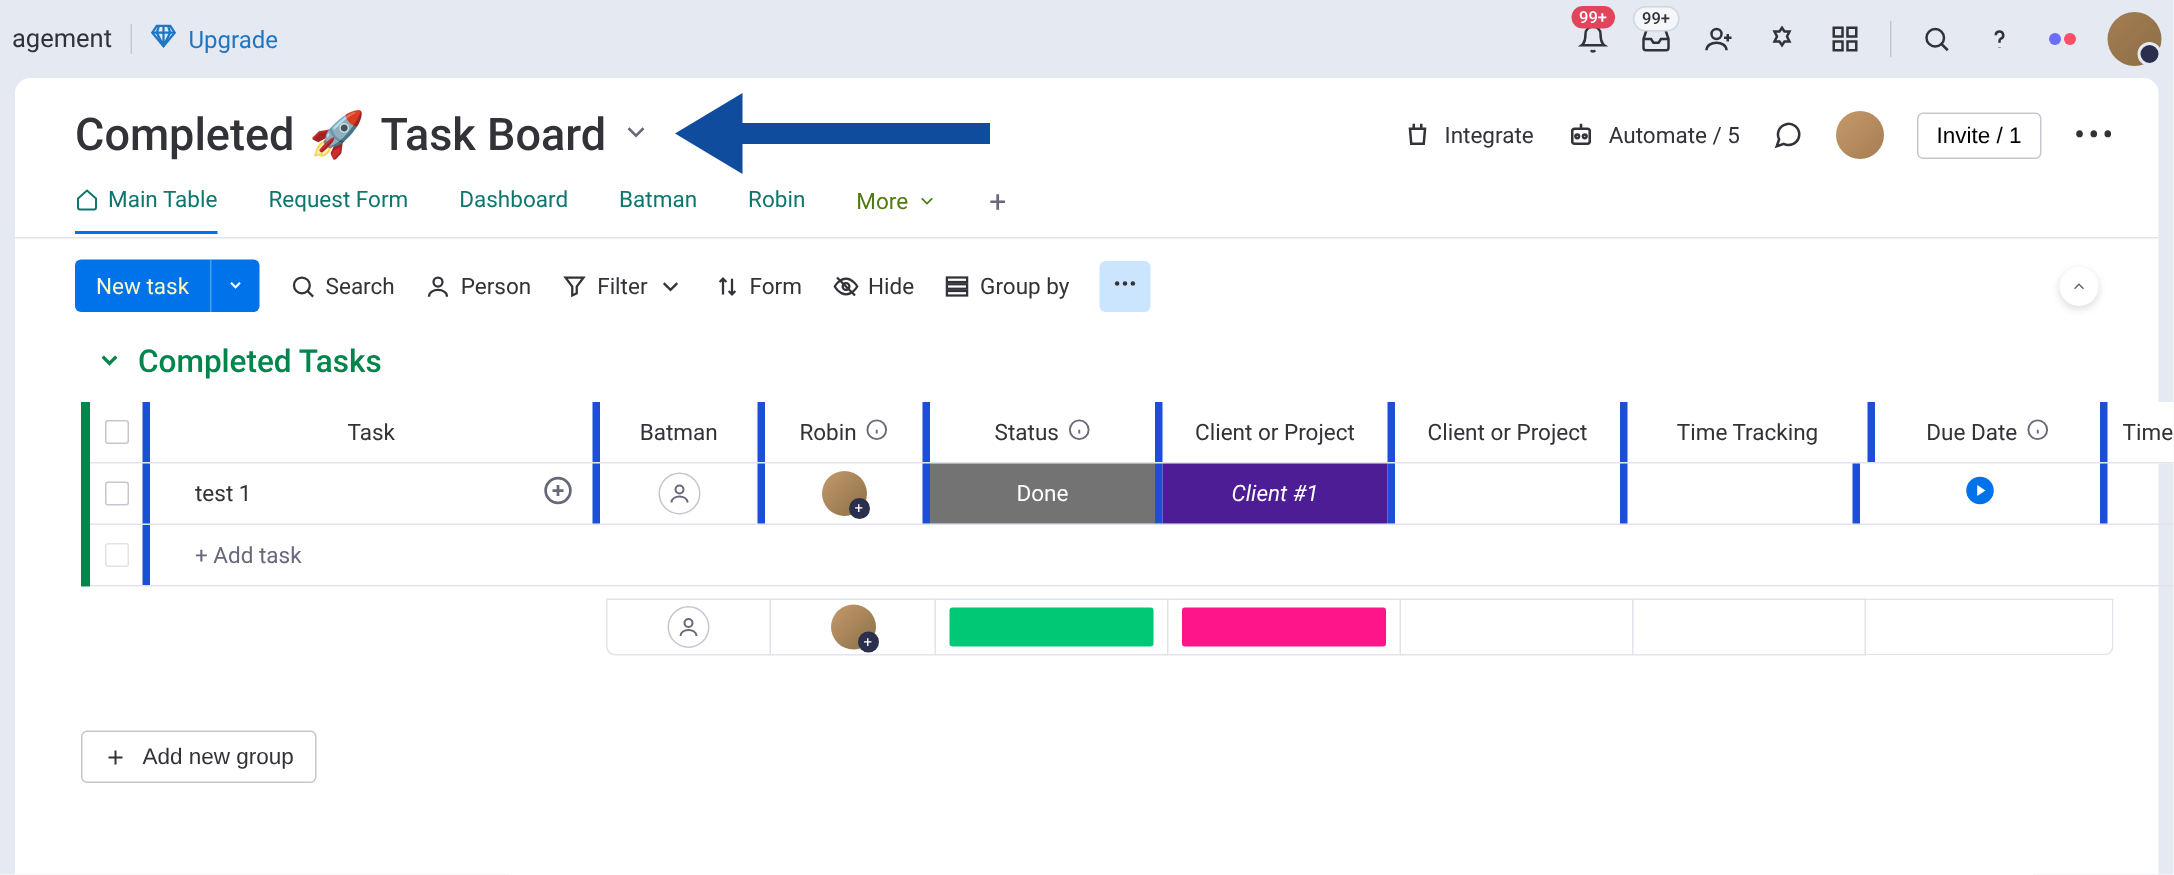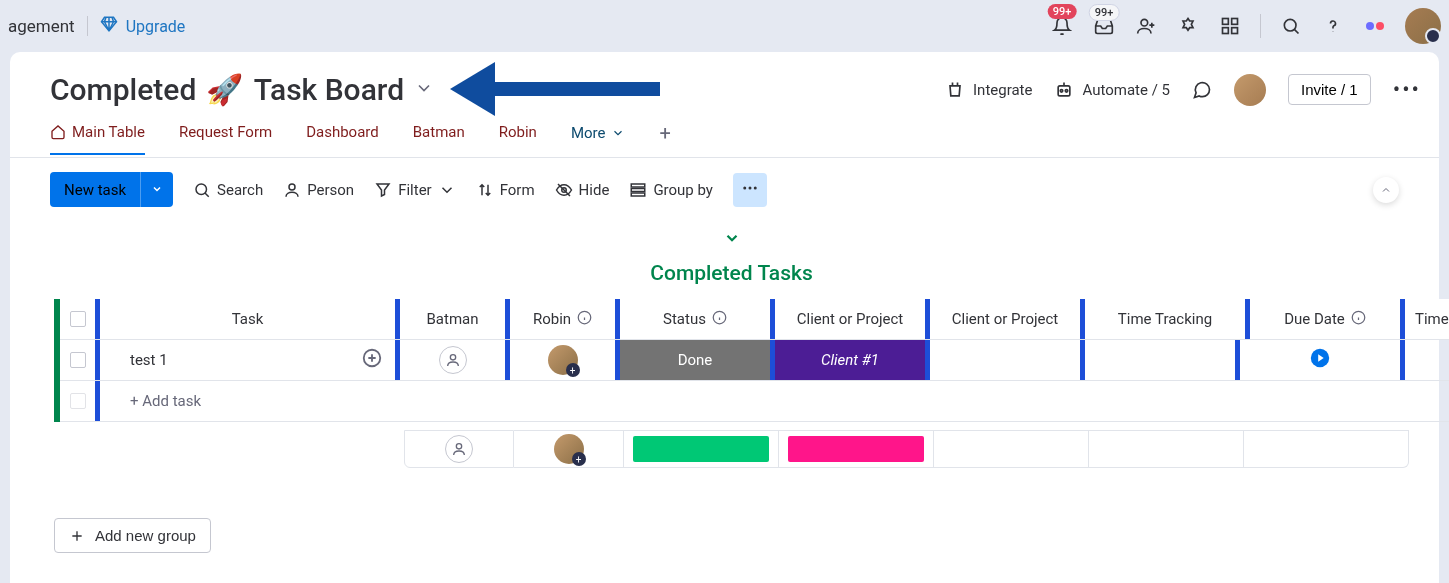--- a/index.html
+++ b/index.html
@@ -17,50 +17,50 @@
 .badge { position: absolute; top: -10px; left: 50%; transform: translateX(-50%); font-size: 11px; padding: 1px 5px; border-radius: 10px; font-weight: 500; }
 .badge.red { background: #e2445c; color: #fff; }
 .badge.gray { background: #f5f6f8; color: #323338; border: 1px solid #d0d4e4; }
 .vsep { width: 1px; height: 24px; background: #c5c7d0; }
 .avatar { width: 36px; height: 36px; border-radius: 50%; background: linear-gradient(135deg, #a67c52 0%, #8b6f47 100%); position: relative; cursor: pointer; }
 .avatar::after { content: ''; position: absolute; bottom: 0; right: 0; width: 12px; height: 12px; background: #292f4c; border-radius: 50%; border: 2px solid #e5e9f2; }
 .logo-icon { width: 24px; height: 24px; }
 
 .board-container { margin: 0 10px 0 10px; background: #fff; border-radius: 10px 10px 0 0; min-height: 531px; padding-bottom: 40px; }
 
-.board-header { padding: 20px 18px 0 40px; display: flex; justify-content: space-between; align-items: center; }
+.board-header { padding: 20px 28px 0 40px; display: flex; justify-content: space-between; align-items: center; }
 .board-title-wrap { display: flex; align-items: center; gap: 10px; position: relative; }
 .board-title { font-size: 30px; font-weight: 500; color: #323338; display: flex; align-items: center; gap: 10px; }
 .chevron-title { color: #676879; cursor: pointer; }
 .arrow-annotation { position: absolute; left: 390px; top: -18px; }
 .arrow-annotation svg { width: 230px; height: 70px; }
 .header-actions { display: flex; align-items: center; gap: 22px; }
 .hact { display: flex; align-items: center; gap: 8px; color: #323338; font-size: 15px; cursor: pointer; }
 .hact svg { width: 20px; height: 20px; }
 .avatar-sm { width: 32px; height: 32px; border-radius: 50%; background: linear-gradient(135deg, #c49a6c 0%, #a67c52 100%); cursor: pointer; }
 .invite-btn { border: 1px solid #c5c7d0; border-radius: 4px; padding: 6px 12px; font-size: 15px; cursor: pointer; background: #fff; }
 .more-dots { cursor: pointer; color: #323338; font-size: 22px; letter-spacing: 2px; }
 
 .tabs { display: flex; align-items: center; gap: 34px; padding: 14px 40px 0 40px; border-bottom: 1px solid #e1e4ea; }
-.tab { display: flex; align-items: center; gap: 6px; padding-bottom: 12px; color: #7f1d1d; font-size: 15px; cursor: pointer; border-bottom: 2px solid transparent; }
+.tab { display: flex; align-items: center; gap: 6px; padding-bottom: 12px; color: #0f766e; font-size: 15px; cursor: pointer; border-bottom: 2px solid transparent; }
 .tab.active { border-bottom-color: #0073ea; font-weight: 400; }
 .tab svg { width: 16px; height: 16px; }
-.more-tab { display: flex; align-items: center; gap: 6px; color: #0c4a6e; font-size: 15px; cursor: pointer; padding-bottom: 12px; }
+.more-tab { display: flex; align-items: center; gap: 6px; color: #4d7c0f; font-size: 15px; cursor: pointer; padding-bottom: 12px; }
 .add-tab { color: #676879; font-size: 20px; cursor: pointer; padding-bottom: 12px; }
 
 .toolbar { display: flex; align-items: center; gap: 20px; padding: 14px 40px; position: relative; }
-.new-task { display: flex; align-items: flex-end; background: #0073ea; color: #000000; border-radius: 4px; overflow: hidden; cursor: pointer; }
+.new-task { display: flex; align-items: flex-end; background: #0073ea; color: #fef9c3; border-radius: 4px; overflow: hidden; cursor: pointer; }
 .new-task-label { padding: 8px 14px; font-size: 15px; }
 .new-task-dd { padding: 8px 10px; border-left: 1px solid rgba(255,255,255,0.3); }
 .tbtn { display: flex; align-items: flex-start; gap: 6px; color: #323338; font-size: 15px; cursor: pointer; }
 .tbtn svg { width: 18px; height: 18px; }
 .more-toolbar { background: #cce5ff; border-radius: 4px; padding: 6px 8px; cursor: pointer; }
 .collapse-btn { position: absolute; right: 40px; width: 26px; height: 26px; border-radius: 50%; background: #fff; box-shadow: 0 2px 6px rgba(0,0,0,0.15); display: flex; align-items: center; justify-content: center; cursor: pointer; }
 
-.group-header { display: flex; align-items: center; gap: 10px; padding: 8px 40px 14px 54px; flex-direction: column; }
+.group-header { display: flex; align-items: center; gap: 10px; padding: 8px 40px 14px 54px; }
 .group-chevron { color: #00854d; cursor: pointer; }
 .group-title { color: #00854d; font-size: 21px; font-weight: 500; }
 
 .table-wrap { padding-left: 44px; }
 .table { border-left: 6px solid #00854d; display: inline-block; min-width: 100%; }
 .row { display: flex; border-bottom: 1px solid #e1e4ea; }
 .row.header { background: #fff; }
 .cell { border-right: 5px solid #1d4ed8; display: flex; align-items: center; justify-content: center; height: 40px; font-size: 15px; color: #323338; position: relative; }
 .cell.checkbox { width: 40px; }
 .cell.task { width: 300px; justify-content: center; }

